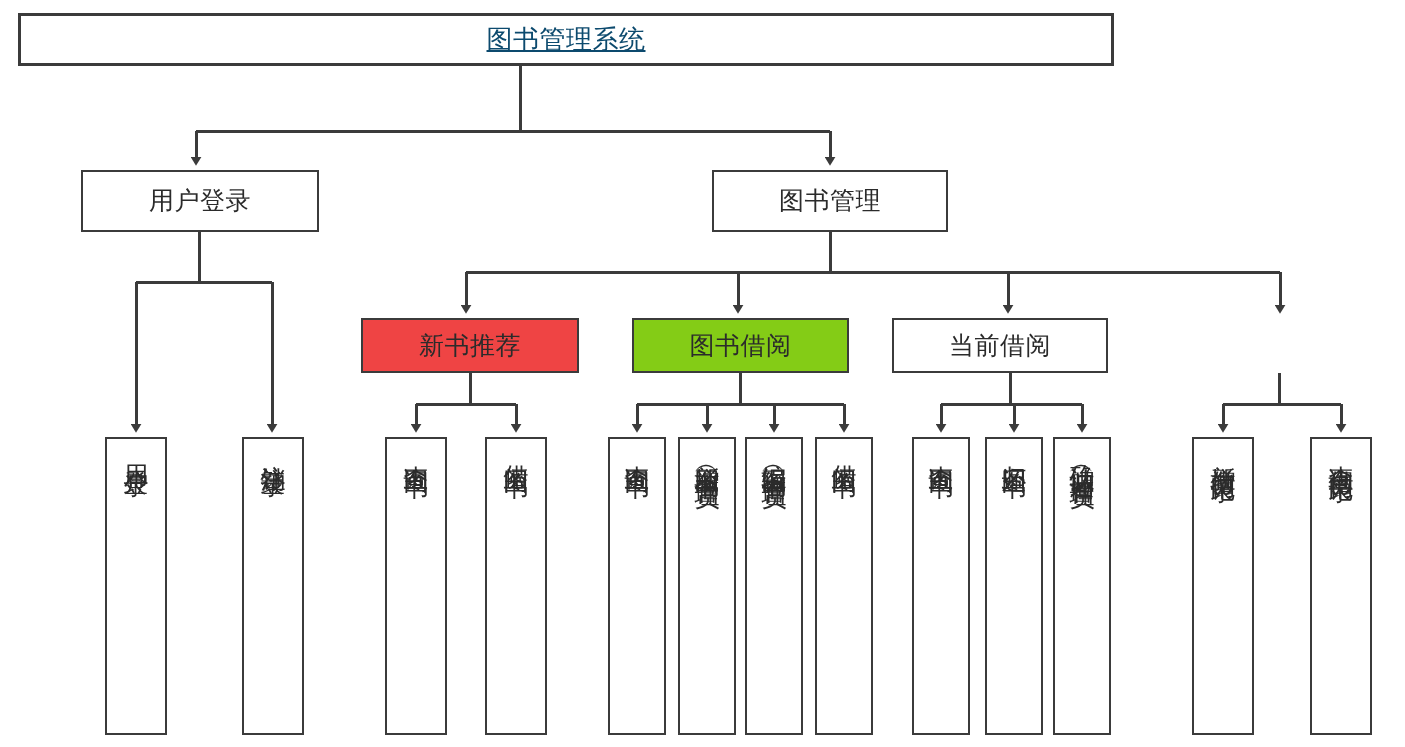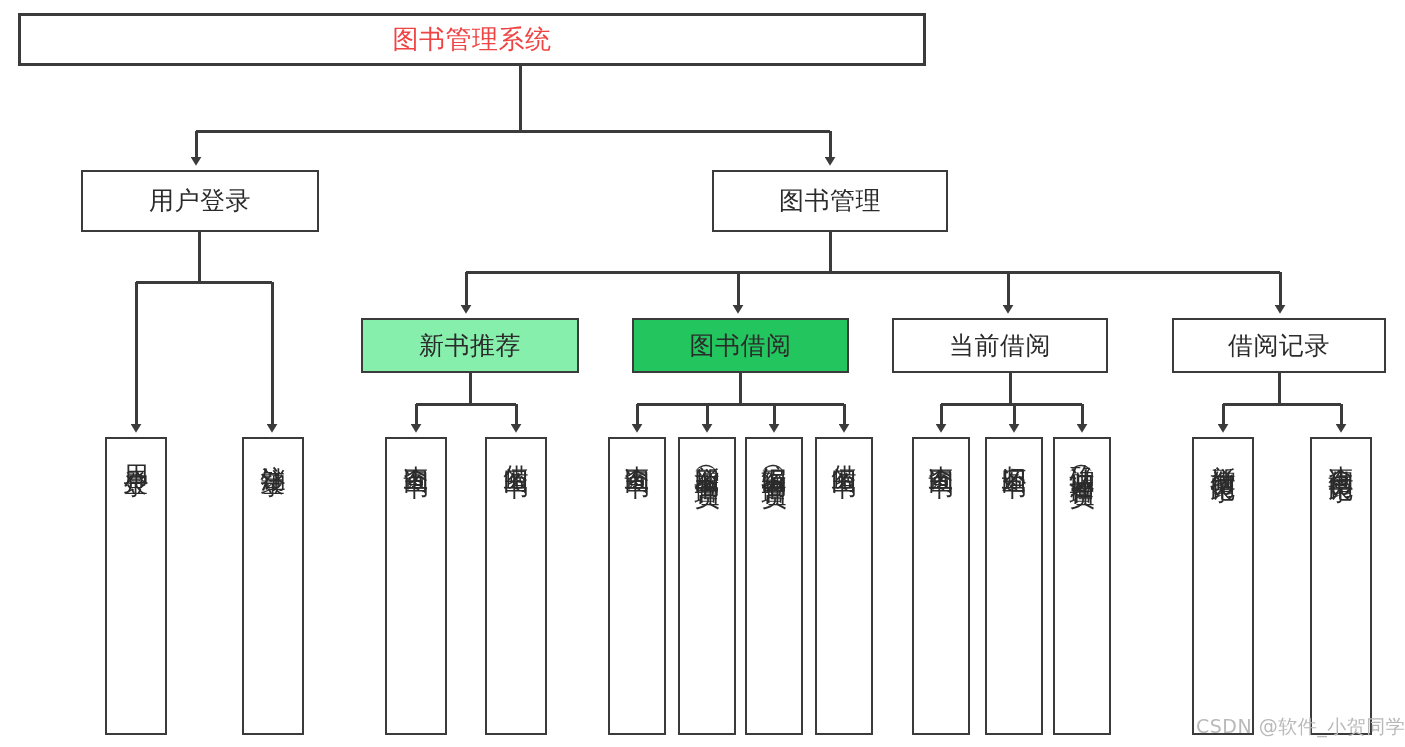--- a/index.html
+++ b/index.html
@@ -125,42 +125,39 @@
       <path d="M1014,404 L1014,425" marker-end="url(#arrow)"></path>
       <path d="M1082,404 L1082,425" marker-end="url(#arrow)"></path>
 
       <path d="M1279,373 L1279,404"></path>
       <path d="M1223,404 L1341,404"></path>
       <path d="M1223,404 L1223,425" marker-end="url(#arrow)"></path>
       <path d="M1341,404 L1341,425" marker-end="url(#arrow)"></path>
     </g>
   </svg>
 
-  <div class="node h-node root" style="left: 18px; top: 13px; width: 908px; height: 53px; border-color: rgb(59, 59, 59); background: rgb(255, 255, 255); color: #ef4444;">
+  <div class="node h-node root" style="left: 18px; top: 13px; width: 1096px; height: 53px; border-color: rgb(59, 59, 59); background: rgb(255, 255, 255); color: #0c4a6e; text-decoration: underline;">
     <span class="node-label">图书管理系统</span>
   </div>
 
   <div class="node h-node" style="left: 81px; top: 170px; width: 238px; height: 62px; border-color: rgb(59, 59, 59); background: rgb(255, 255, 255); color: rgb(43, 43, 43);">
     <span class="node-label">用户登录</span>
   </div>
   <div class="node h-node" style="left: 712px; top: 170px; width: 236px; height: 62px; border-color: rgb(59, 59, 59); background: rgb(255, 255, 255); color: rgb(43, 43, 43);">
     <span class="node-label">图书管理</span>
   </div>
 
-  <div class="node h-node" style="left: 361px; top: 318px; width: 218px; height: 55px; border-color: rgb(59, 59, 59); background: #86efac; color: rgb(43, 43, 43);">
+  <div class="node h-node" style="left: 361px; top: 318px; width: 218px; height: 55px; border-color: rgb(59, 59, 59); background: #ef4444; color: rgb(43, 43, 43);">
     <span class="node-label">新书推荐</span>
   </div>
-  <div class="node h-node" style="left: 632px; top: 318px; width: 217px; height: 55px; border-color: rgb(59, 59, 59); background: #22c55e; color: rgb(43, 43, 43);">
+  <div class="node h-node" style="left: 632px; top: 318px; width: 217px; height: 55px; border-color: rgb(59, 59, 59); background: #84cc16; color: rgb(43, 43, 43);">
     <span class="node-label">图书借阅</span>
   </div>
   <div class="node h-node" style="left: 892px; top: 318px; width: 216px; height: 55px; border-color: rgb(59, 59, 59); background: rgb(255, 255, 255); color: rgb(43, 43, 43);">
     <span class="node-label">当前借阅</span>
-  </div>
-  <div class="node h-node" style="left: 1172px; top: 318px; width: 214px; height: 55px; border-color: rgb(59, 59, 59); background: rgb(255, 255, 255); color: rgb(43, 43, 43);">
-    <span class="node-label">借阅记录</span>
   </div>
 
   <div class="node v-node" style="left: 105px; top: 437px; width: 62px; height: 298px; border-color: rgb(59, 59, 59); background: rgb(255, 255, 255); color: rgb(43, 43, 43);">
     <span class="node-label">用户登录</span>
   </div>
   <div class="node v-node" style="left: 242px; top: 437px; width: 62px; height: 298px; border-color: rgb(59, 59, 59); background: rgb(255, 255, 255); color: rgb(43, 43, 43);">
     <span class="node-label">注销登录</span>
   </div>
   <div class="node v-node" style="left: 385px; top: 437px; width: 62px; height: 298px; border-color: rgb(59, 59, 59); background: rgb(255, 255, 255); color: rgb(43, 43, 43);">
     <span class="node-label">查询图书</span>
@@ -189,15 +186,14 @@
   <div class="node v-node" style="left: 1053px; top: 437px; width: 58px; height: 298px; border-color: rgb(59, 59, 59); background: rgb(255, 255, 255); color: rgb(43, 43, 43);">
     <span class="node-label">确认归还（管理员）</span>
   </div>
   <div class="node v-node" style="left: 1192px; top: 437px; width: 62px; height: 298px; border-color: rgb(59, 59, 59); background: rgb(255, 255, 255); color: rgb(43, 43, 43);">
     <span class="node-label">新增借阅记录</span>
   </div>
   <div class="node v-node" style="left: 1310px; top: 437px; width: 62px; height: 298px; border-color: rgb(59, 59, 59); background: rgb(255, 255, 255); color: rgb(43, 43, 43);">
     <span class="node-label">查询借阅记录</span>
   </div>
 
-  <div class="watermark" style="left: 1196px; top: 714px; color: rgb(185, 185, 185);">CSDN @软件_小贺同学</div>
 
 </div>
 
 </body></html>

